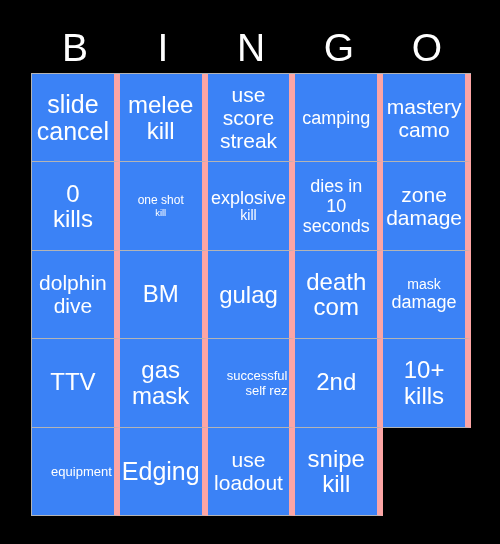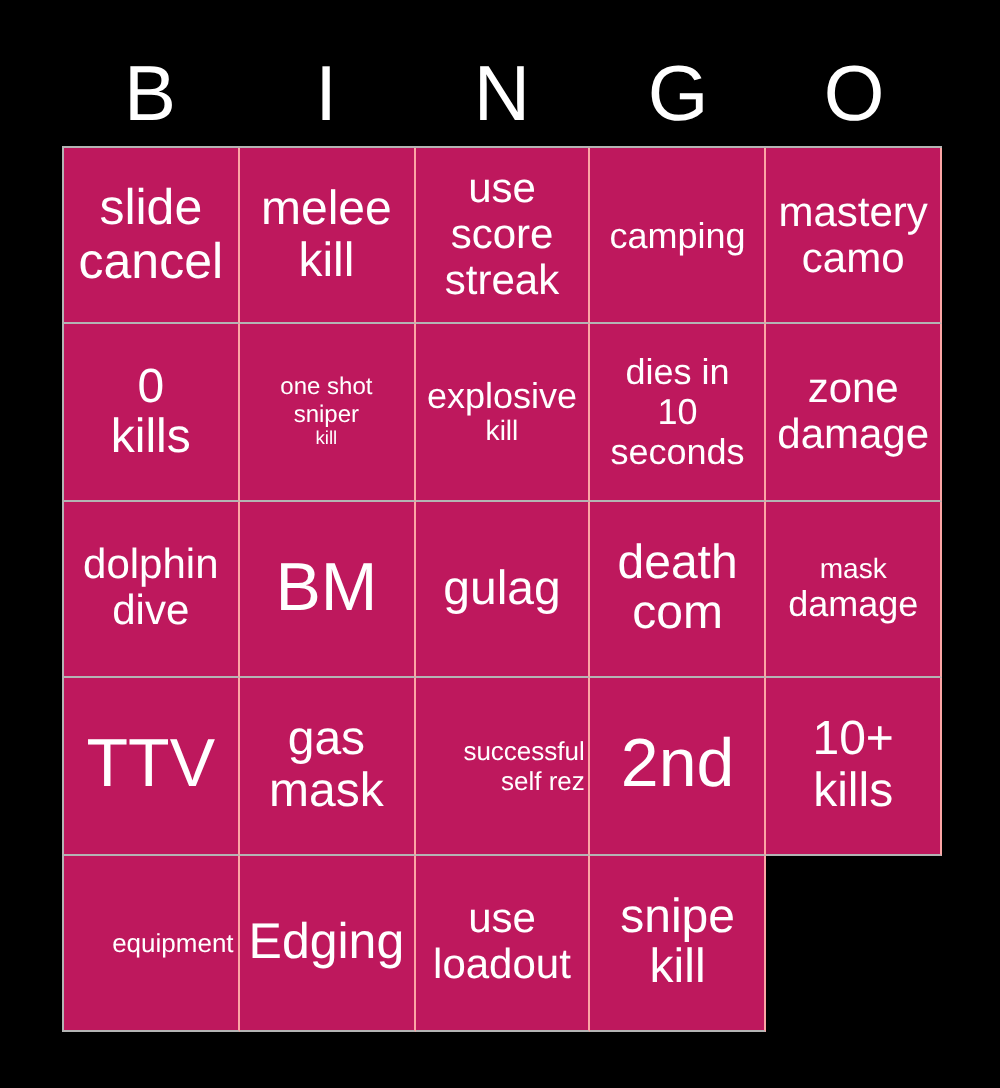--- a/index.html
+++ b/index.html
@@ -50,24 +50,24 @@
     background: #000000;
     border-top: 1px solid #b4b4b4;
     border-left: 1px solid #b4b4b4;
     box-sizing: border-box;
     display: grid;
     grid-template-columns: repeat(5, 1fr);
     grid-template-rows: repeat(5, 1fr);
   }
   .cell {
     position: relative;
-    border-right: 1px solid #fca5a5;
+    border-right: 6px solid #fca5a5;
     border-bottom: 1px solid #b4b4b4;
     box-sizing: border-box;
-    background: #be185d;
+    background: #3b82f6;
     display: flex;
     align-items: center;
     justify-content: center;
     overflow: hidden;
     padding: 1px 2px;
   }
   .cell-text {
     display: block;
     width: 100%;
     text-align: center;
@@ -76,21 +76,21 @@
     white-space: pre-line;
     word-break: normal;
   }
   
   .s-xs  { font-size: 13px; line-height: 1.18; text-align: right; }
   .s-sm  { font-size: 12px; line-height: 1.14; }
   .s-md  { font-size: 18px; line-height: 1.12; }
   .s-lg  { font-size: 21px; line-height: 1.10; }
   .s-xl  { font-size: 25px; line-height: 1.08; }
   .s-xxl { font-size: 24px; line-height: 1.06; }
-  .s-huge{ font-size: 34px; line-height: 1.04; }
+  .s-huge{ font-size: 24px; line-height: 1.04; }
   
   .sub-line { font-size: 0.78em; display: block; }
 </style>
 </head>
 <body>
 
 <div id="bingo-card">
 
   <div id="header-row">
     <div class="header-letter">B</div>
@@ -121,21 +121,21 @@
     <div class="cell">
         <span class="cell-text s-lg">mastery
 camo</span>
       </div>
 
     <div class="cell">
         <span class="cell-text s-xxl">0
 kills</span>
       </div>
     <div class="cell">
-        <span class="cell-text s-sm"><span class="" style="display: block;">one shot</span><span class="" style="display: block;">sniper</span><span class="sub-line" style="display: block;">kill</span></span>
+        <span class="cell-text s-sm"><span class="" style="display: block;">one shot</span><span class="sub-line" style="display: block;">kill</span></span>
       </div>
     <div class="cell">
         <span class="cell-text s-md"><span class="" style="display: block; text-align: center;">explosive</span><span class="sub-line" style="display: block;">kill</span></span>
       </div>
     <div class="cell">
         <span class="cell-text s-md">dies in
 10
 seconds</span>
       </div>
     <div class="cell">

